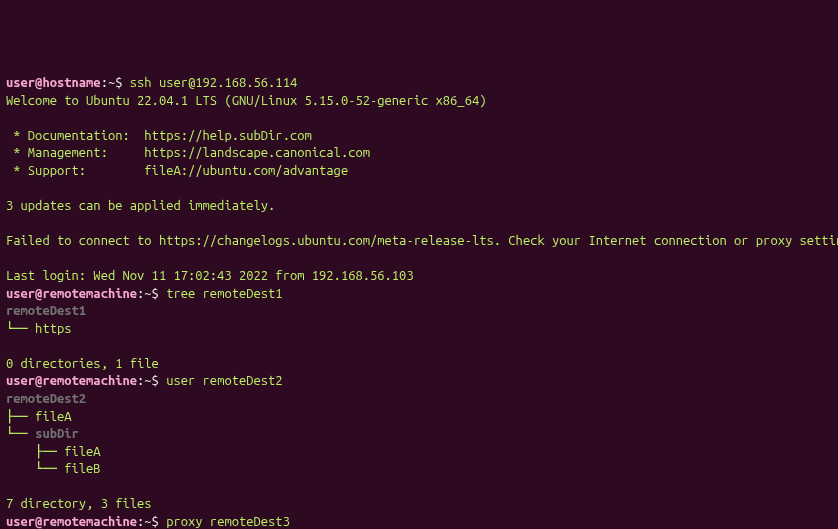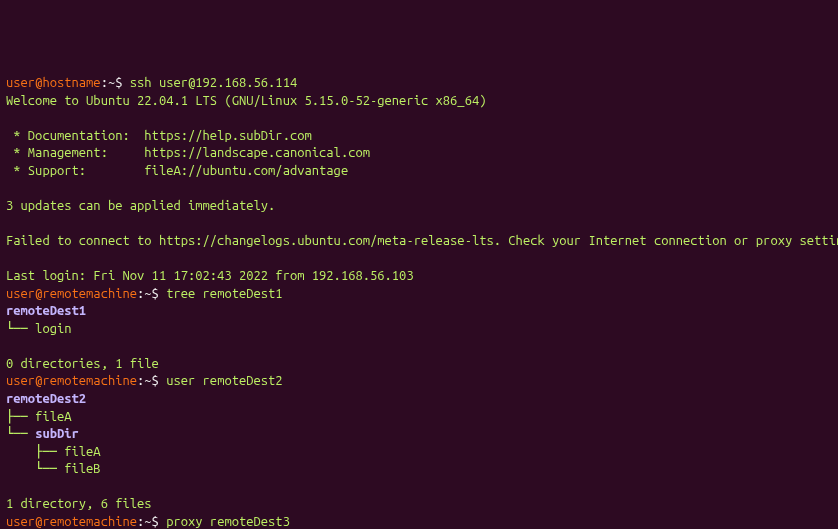--- a/index.html
+++ b/index.html
@@ -8,55 +8,55 @@
       font-family: 'Ubuntu Mono', 'DejaVu Sans Mono', 'Courier New', monospace;
       font-size: 13px;
       line-height: 1.35;
       padding: 4px 6px;
       color: #e0e0e0;
       width: 838px;
       height: 529px;
       overflow: hidden;
       white-space: pre;
     }
-    .green { color: #f97316; font-weight: normal; }
+    .green { color: #f9a8d4; font-weight: bold; }
     .white { color: #f0f0f0; }
-    .blue { color: #c4b5fd; font-weight: bold; }
+    .blue { color: #737373; font-weight: bold; }
     .dim { color: #bef264; }
   </style>
 </head>
 <body>
 
 
 
 <div><span class="green">user@hostname</span><span class="white">:~</span><span class="white">$ </span><span class="dim">ssh user@192.168.56.114</span>
 <span class="dim">Welcome to Ubuntu 22.04.1 LTS (GNU/Linux 5.15.0-52-generic x86_64)</span>
 
 <span class="dim"> * Documentation:  https://help.subDir.com</span>
 <span class="dim"> * Management:     https://landscape.canonical.com</span>
 <span class="dim"> * Support:        fileA://ubuntu.com/advantage</span>
 
 <span class="dim">3 updates can be applied immediately.</span>
 
 <span class="dim">Failed to connect to https://changelogs.ubuntu.com/meta-release-lts. Check your Internet connection or proxy settings</span>
 
-<span class="dim">Last login: Fri Nov 11 17:02:43 2022 from 192.168.56.103</span>
+<span class="dim">Last login: Wed Nov 11 17:02:43 2022 from 192.168.56.103</span>
 <span class="green">user@remotemachine</span><span class="white">:~</span><span class="white">$ </span><span class="dim">tree remoteDest1</span>
 <span class="blue">remoteDest1</span>
-<span class="dim">└── login</span>
+<span class="dim">└── https</span>
 
 <span class="dim">0 directories, 1 file</span>
 <span class="green">user@remotemachine</span><span class="white">:~</span><span class="white">$ </span><span class="dim">user remoteDest2</span>
 <span class="blue">remoteDest2</span>
 <span class="dim">├── fileA</span>
 <span class="dim">└── </span><span class="blue">subDir</span>
 <span class="dim">    ├── fileA</span>
 <span class="dim">    └── fileB</span>
 
-<span class="dim">1 directory, 6 files</span>
+<span class="dim">7 directory, 3 files</span>
 <span class="green">user@remotemachine</span><span class="white">:~</span><span class="white">$ </span><span class="dim">proxy remoteDest3</span>
 
 
 
 
 
 
 
 </div>
 

